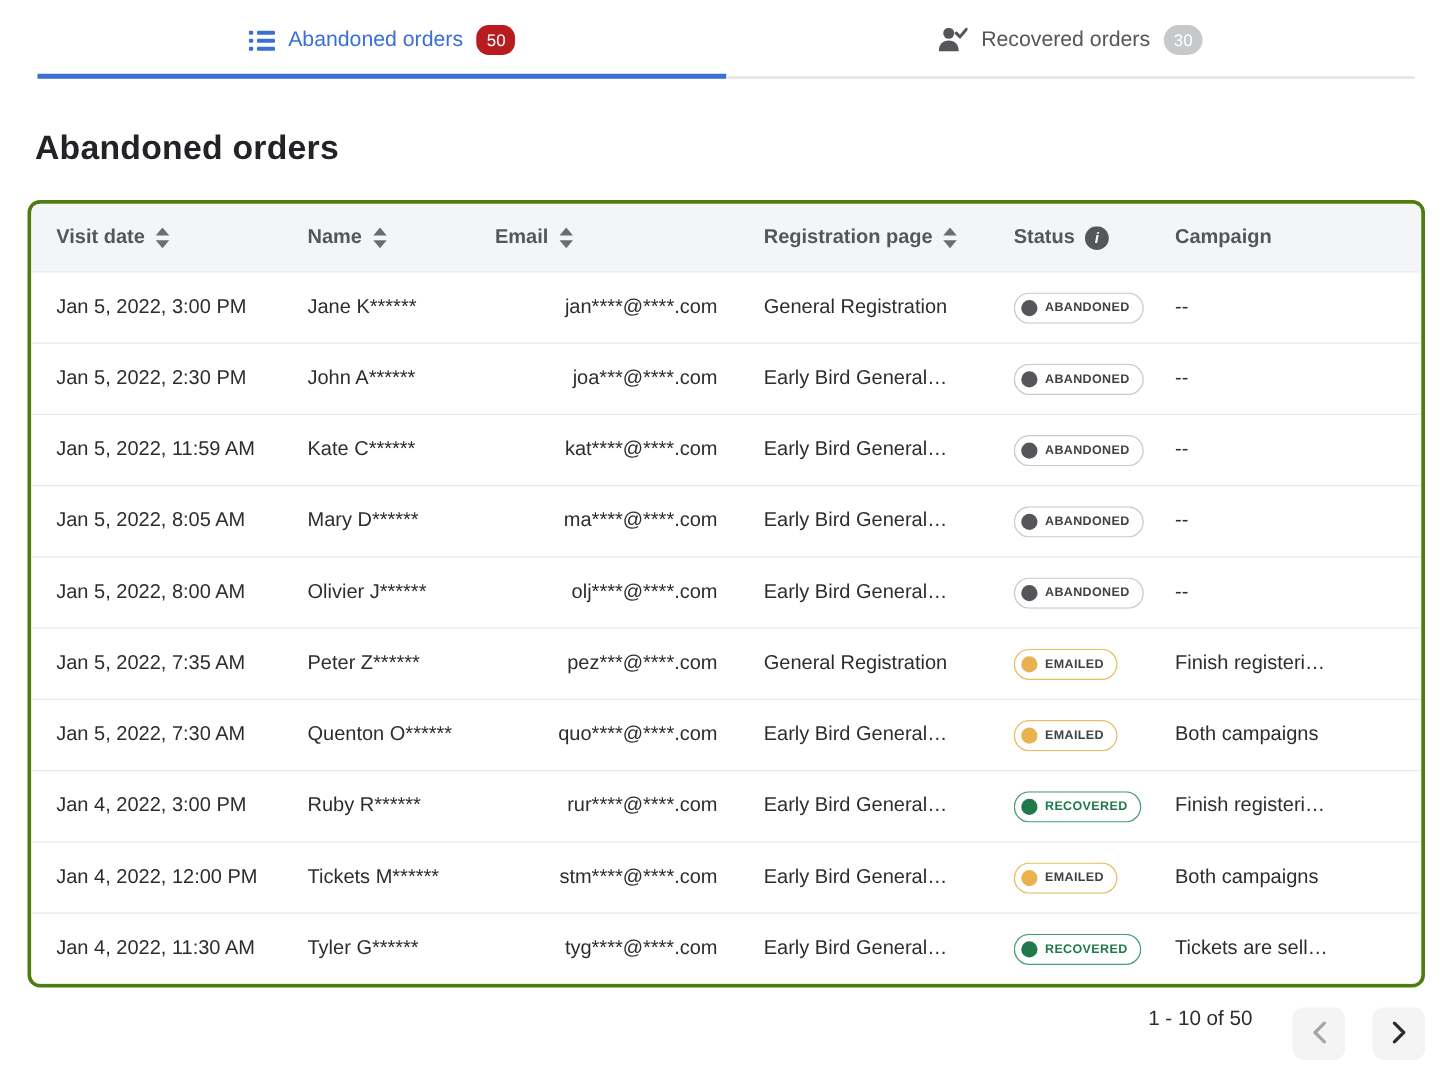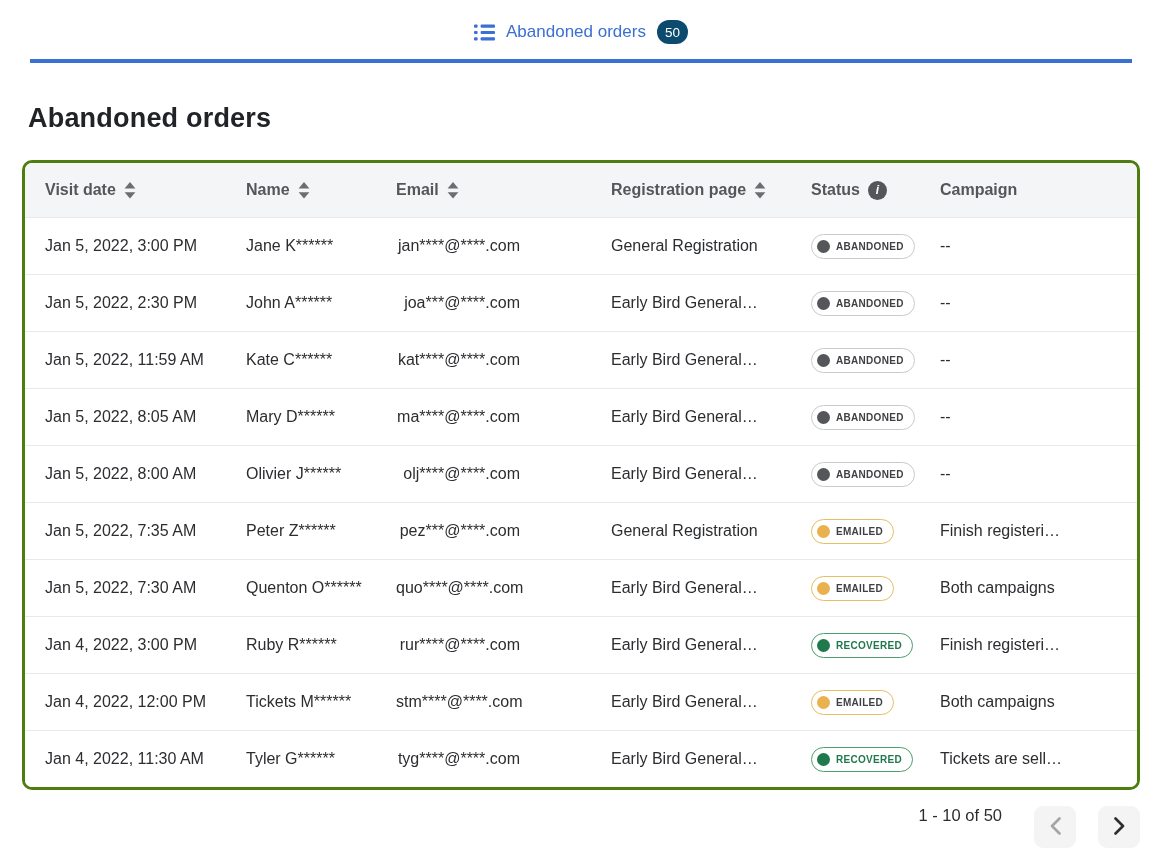--- a/index.html
+++ b/index.html
@@ -21,21 +21,21 @@
     color: #3a6fd3; padding-bottom: 15px; border-bottom: 4px solid #3a6fd3;
   }
   .tab.inactive {
     color: #54565a; padding-bottom: 17px; border-bottom: 2px solid #e3e4e6;
   }
   .count-badge {
     min-width: 27px; height: 24px; padding: 0 8px; border-radius: 12px;
     display: inline-flex; align-items: center; justify-content: center;
     color: #ffffff; font-size: 13.5px;
   }
-  .count-badge.dark { background: #0c4a6e; }
+  .count-badge.dark { background: #b91c1c; border-radius: 10px; }
   .count-badge.light { background: #c6c8ca; }
   .tab-icon { display: inline-flex; }
 
   
   .page-header {
     display: flex; align-items: center;
     margin: 40px 14px 0 28px;
   }
   .page-title { font-size: 27px; font-weight: 700; color: #212327; letter-spacing: 0.2px; }
   .filters { margin-left: auto; display: flex; gap: 12px; }
@@ -60,21 +60,21 @@
     height: 57px;
     background: #ffffff;
   }
   .thead .trow { background: #f4f5f6; height: 54px; }
   .thead .cell {
     display: flex; align-items: center; gap: 8px;
     font-weight: 700; font-size: 16px; color: #54565a;
   }
   .tbody .trow { border-top: 1px solid #e8e9ea; font-size: 16px; }
   .cell { white-space: nowrap; overflow: hidden; }
-  .tbody .col-email { text-align: right; padding-right: 91px; }
+  .tbody .col-email { text-align: right; padding-right: 37px; }
   .sort-icon, .info-icon { display: inline-flex; flex: none; }
   .info-icon {
     width: 19px; height: 19px; border-radius: 50%; background: #54565a;
     color: #ffffff; font-size: 12px; font-weight: 700;
     align-items: center; justify-content: center; font-style: italic;
   }
 
   
   .status-badge {
     display: inline-flex; align-items: center; gap: 6px;
@@ -110,20 +110,31 @@
           <rect x="0" y="6.9" width="3.6" height="3.2" rx="1"></rect>
           <rect x="6.6" y="6.9" width="14.4" height="3.2" rx="1"></rect>
           <rect x="0" y="13.3" width="3.6" height="3.2" rx="1"></rect>
           <rect x="6.6" y="13.3" width="14.4" height="3.2" rx="1"></rect>
         </g>
       </svg>
     </span>
     <span>Abandoned orders</span>
     <span class="count-badge dark">50</span>
   </div>
+  <div class="tab inactive">
+    <span class="tab-icon">
+      <svg width="23" height="20" viewBox="0 0 23 20">
+        <circle cx="8" cy="4.6" r="4.4" fill="#54565a"></circle>
+        <path d="M0 19 C0 13.4 3.4 10.4 8 10.4 C12.6 10.4 16 13.4 16 19 Z" fill="#54565a"></path>
+        <path d="M14 4.5 L17 7.5 L22.3 1.2" fill="none" stroke="#54565a" stroke-width="2.4" stroke-linecap="round" stroke-linejoin="round"></path>
+      </svg>
+    </span>
+    <span>Recovered orders</span>
+    <span class="count-badge light">30</span>
+  </div>
 </div>
 
 <div class="page-header">
   <div class="page-title">Abandoned orders</div>
 </div>
 
 <div class="table">
   <div class="thead">
     <div class="trow">
       <div class="cell col-visit">

